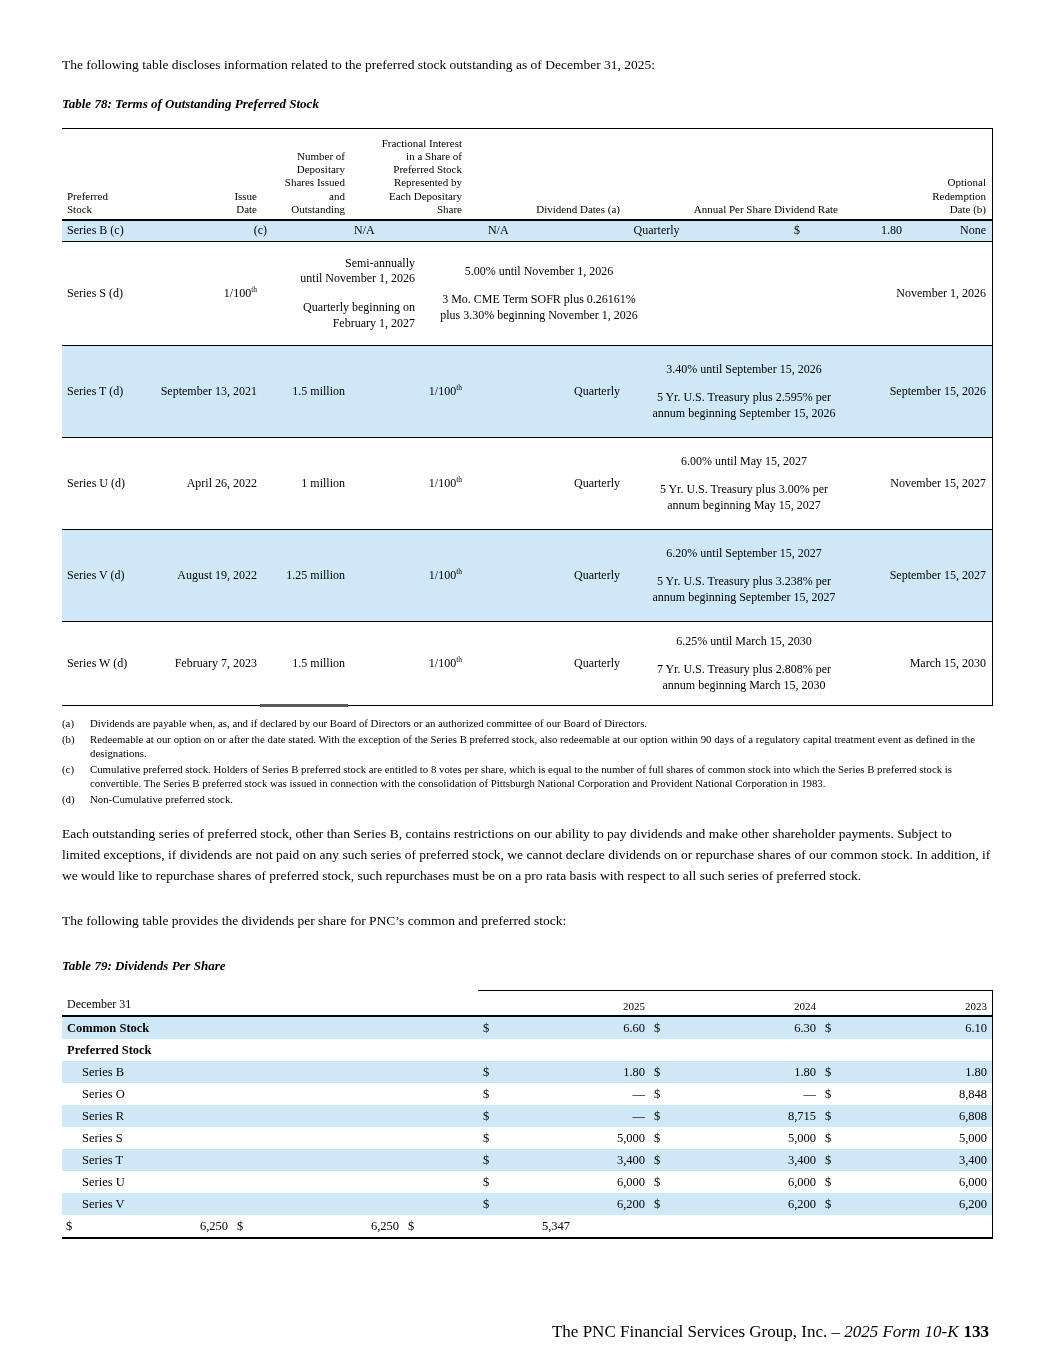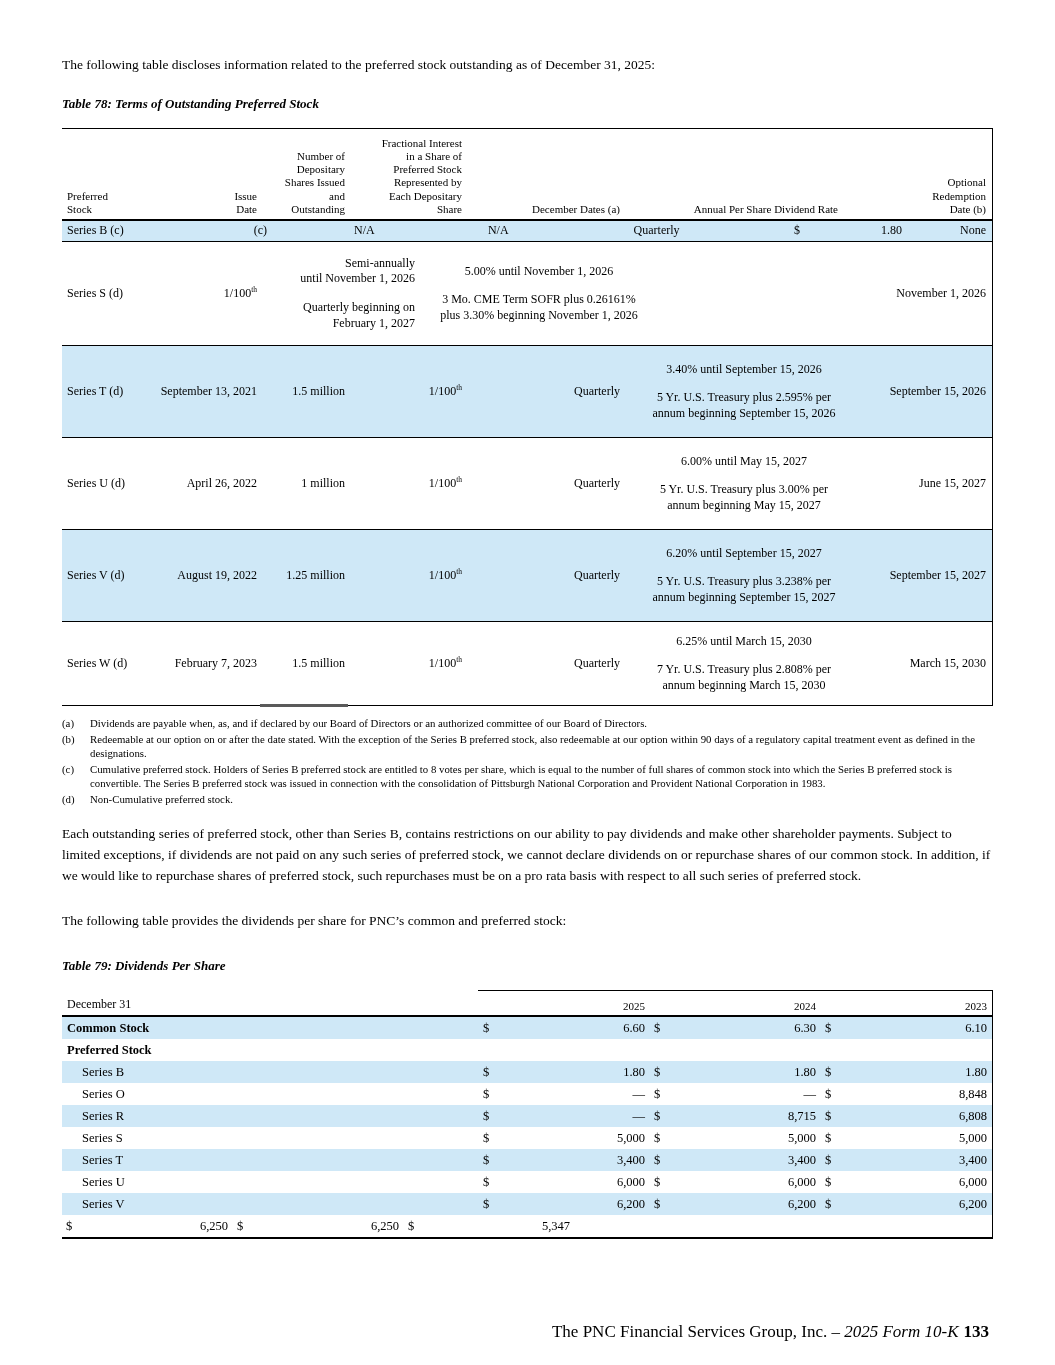--- a/index.html
+++ b/index.html
@@ -93,21 +93,21 @@
 Depositary
 Shares Issued
 and
 Outstanding</div>
     <div class="hc c-fraction">Fractional Interest
 in a Share of
 Preferred Stock
 Represented by
 Each Depositary
 Share</div>
-    <div class="hc c-divdates">December Dates (a)</div>
+    <div class="hc c-divdates">Dividend Dates (a)</div>
     <div class="hc c-rate">Annual Per Share Dividend Rate</div>
     <div class="hc c-redemption">Optional
 Redemption
 Date (b)</div>
   </div>
 
   <div class="t78-row row-b shaded">
     <div class="cell c-stock">Series B (c)</div>
     <div class="cell c-issue">(c)</div>
     <div class="cell c-number">N/A</div>
@@ -162,21 +162,21 @@
     <div class="cell c-number">1 million</div>
     <div class="cell c-fraction">
         <span><span>1/100</span><sup>th</sup></span>
       </div>
     <div class="cell c-divdates">Quarterly</div>
     <div class="cell c-rate">
       <div>6.00% until May 15, 2027</div>
       <div class="blk2">5 Yr. U.S. Treasury plus 3.00% per
 annum beginning May 15, 2027</div>
     </div>
-    <div class="cell c-redemption">June 15, 2027</div>
+    <div class="cell c-redemption">November 15, 2027</div>
   </div>
 
   <div class="t78-row row-v shaded">
     <div class="cell c-stock">Series V (d)</div>
     <div class="cell c-issue">August 19, 2022</div>
     <div class="cell c-number">1.25 million</div>
     <div class="cell c-fraction">
         <span><span>1/100</span><sup>th</sup></span>
       </div>
     <div class="cell c-divdates">Quarterly</div>

